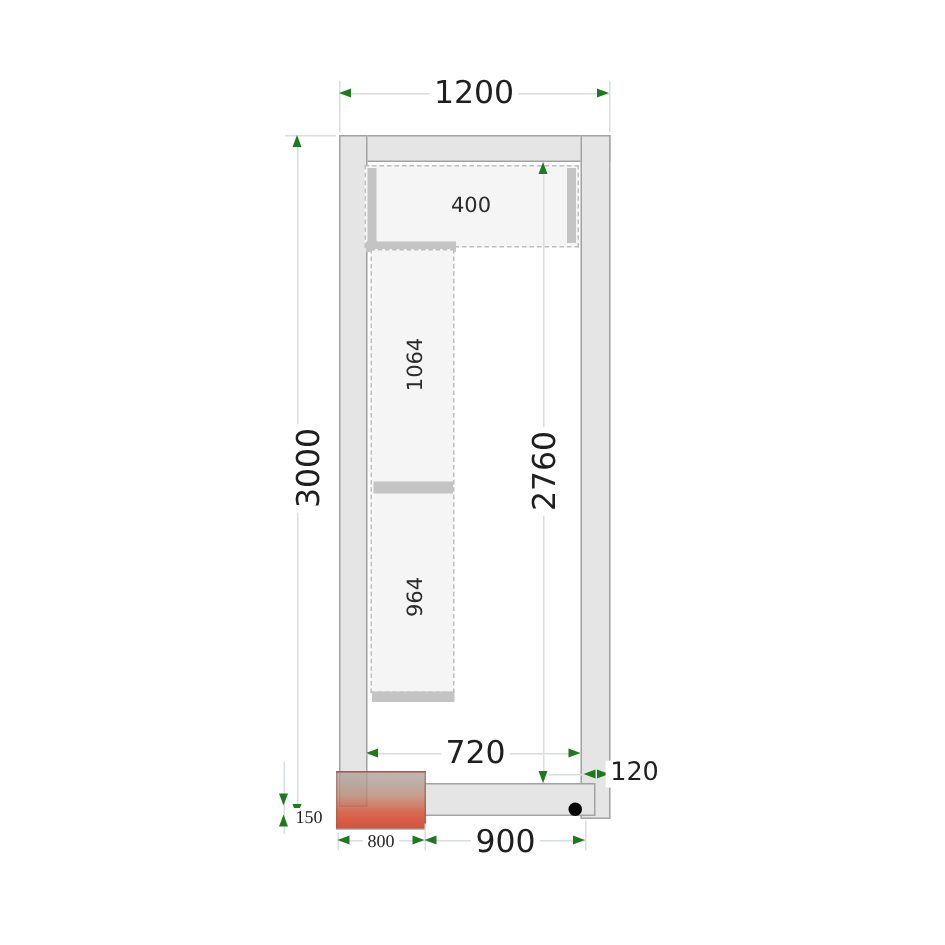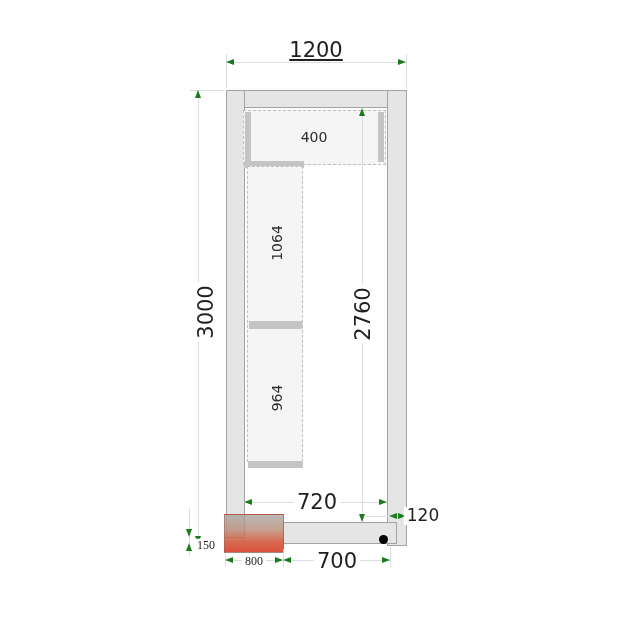--- a/index.html
+++ b/index.html
@@ -59,21 +59,21 @@
 
   <div class="door"></div>
   <div class="dot"></div>
 
   <div>
     <div class="vline" style="left:226px;top:54px;height:34px;"></div>
     <div class="vline" style="left:406px;top:54px;height:34px;"></div>
     <div class="hline" style="left:226px;top:62px;width:181px;"></div>
     <span class="arw l" style="left:226px;top:59px;"></span>
     <span class="arw r" style="left:398px;top:59px;"></span>
-    <div class="dimtxt" style="left:316px;top:50px;text-decoration:underline;">1200</div>
+    <div class="dimtxt" style="left:316px;top:62px;">1200</div>
   </div>
 
   <div>
     <div class="hline" style="left:190px;top:90px;width:34px;"></div>
     <div class="vline" style="left:198px;top:90px;height:454px;"></div>
     <span class="arw u" style="left:195px;top:90px;"></span>
     <span class="arw d" style="left:195px;top:536px;"></span>
     <div class="dimtxt rot" style="left:206px;top:312px;">3000</div>
   </div>
 
@@ -112,16 +112,16 @@
     <span class="arw l" style="left:225px;top:557px;"></span>
     <span class="arw r" style="left:275px;top:557px;"></span>
     <div class="dimtxt small" style="left:254px;top:561px;">800</div>
   </div>
 
   <div>
     <div class="vline" style="left:390px;top:547px;height:20px;"></div>
     <div class="hline" style="left:283px;top:560px;width:107px;"></div>
     <span class="arw l" style="left:283px;top:557px;"></span>
     <span class="arw r" style="left:382px;top:557px;"></span>
-    <div class="dimtxt" style="left:337px;top:561px;">700</div>
+    <div class="dimtxt" style="left:337px;top:561px;">900</div>
   </div>
 
 </div>
 
 </body></html>

